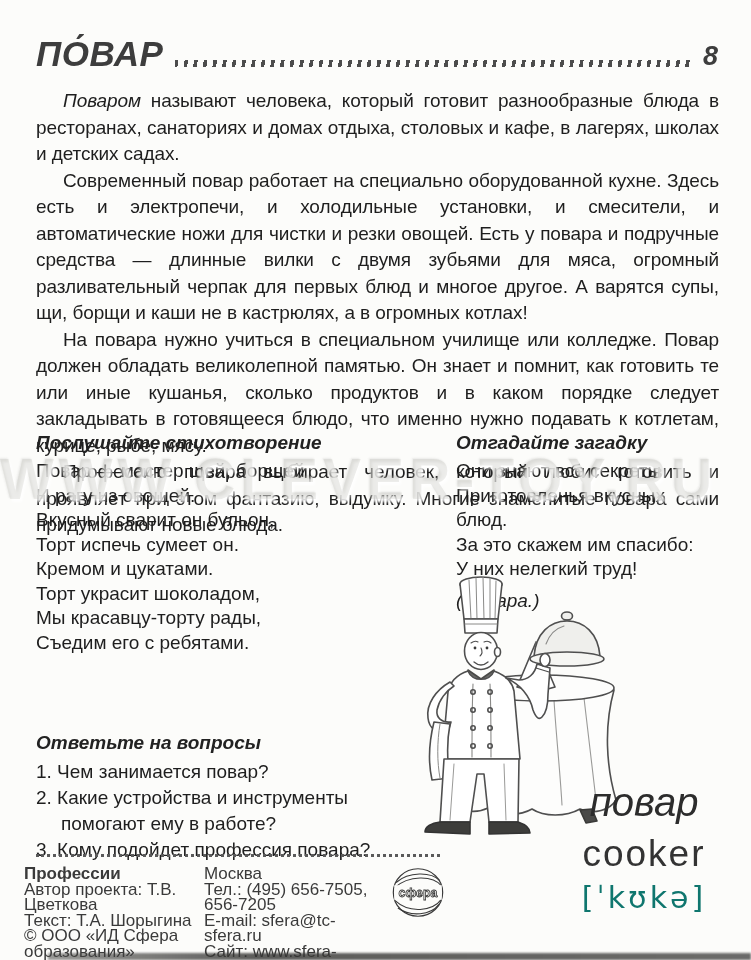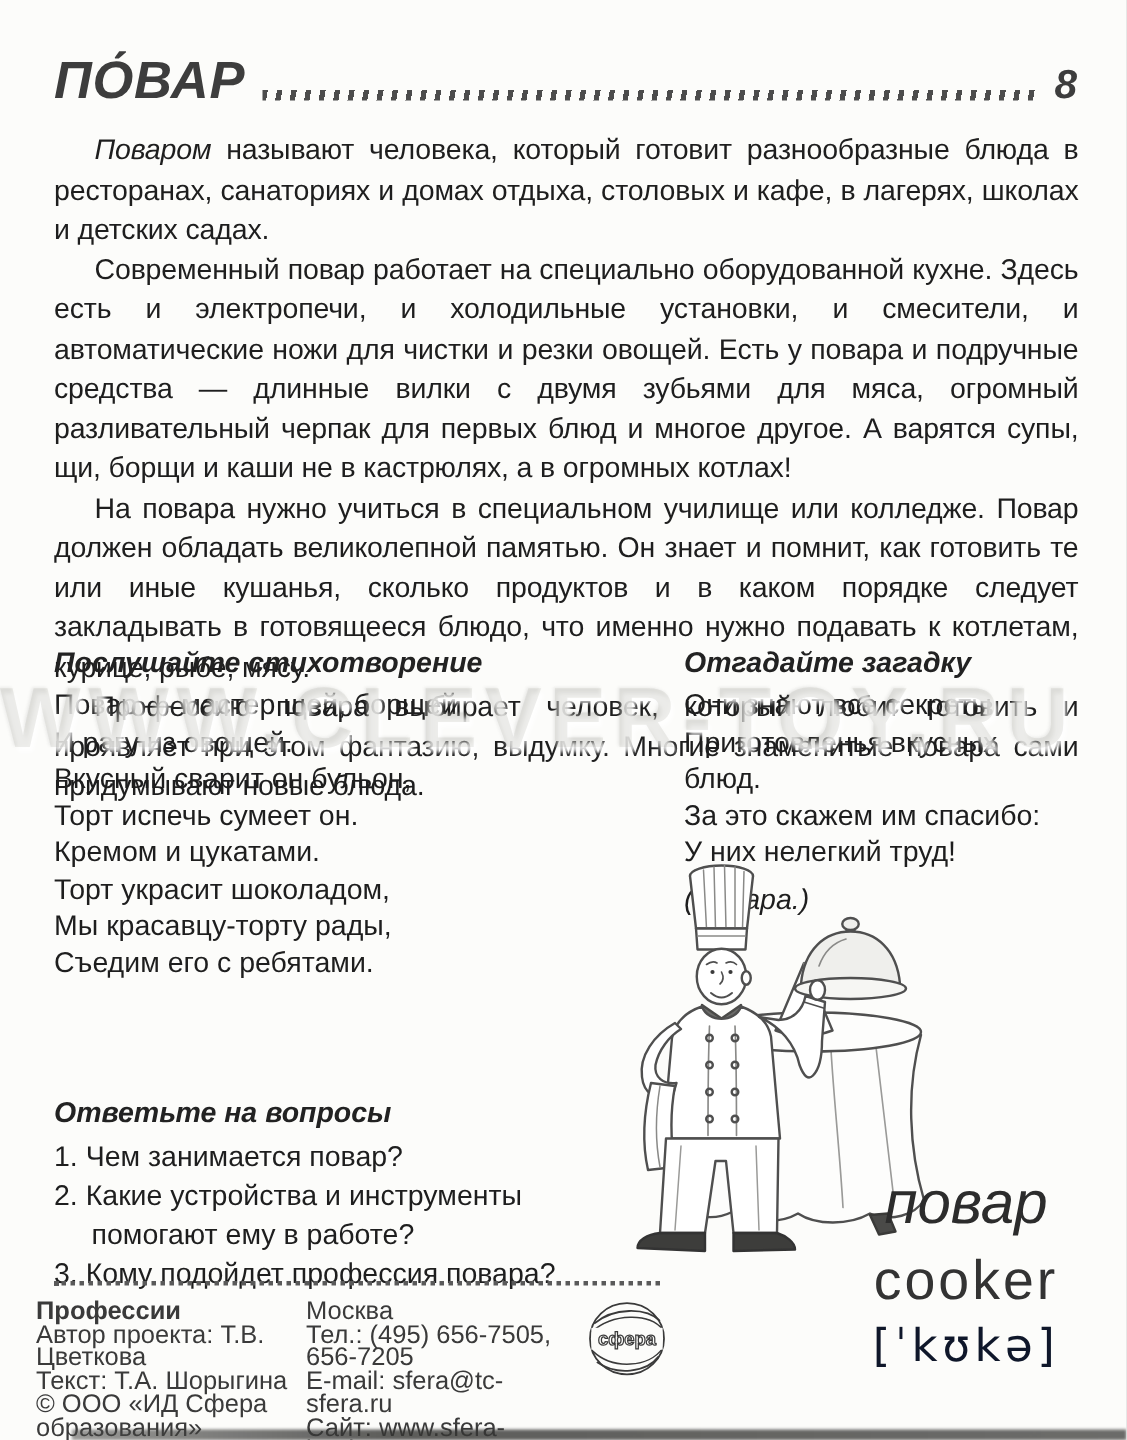--- a/index.html
+++ b/index.html
@@ -48,21 +48,21 @@
   .questions{position:absolute;top:732px;left:36px;width:368px;}
   .question-line{
     font-size:19px;line-height:26px;padding-left:25px;text-indent:-25px;
   }
   
   .chef-fig{position:absolute;left:384px;top:572px;width:248px;height:284px;margin:0;}
   
   .vocab{position:absolute;top:780px;right:14px;width:186px;text-align:center;color:#2c2c2c;}
   .vocab-ru{font-family:Liberation Sans, sans-serif;font-style:italic;font-size:40px;line-height:1.1;}
   .vocab-en{font-size:37px;letter-spacing:2px;margin-top:9px;color:#333;}
-  .vocab-ipa{font-family:"DejaVu Sans",sans-serif;font-size:30px;letter-spacing:3px;margin-top:5px;color:#0f172a;}
+  .vocab-ipa{font-family:"DejaVu Sans",sans-serif;font-size:30px;letter-spacing:3px;margin-top:5px;color:#0f766e;}
   
   .footer-rule{position:absolute;left:36px;top:854px;width:404px;border-top:3px dotted #5a5a5a;}
   .footer{position:absolute;left:24px;top:866px;width:420px;display:flex;font-size:17px;line-height:15.5px;color:#3a3a3a;}
   .footer .fcol1{width:180px;}
   .footer .fcol2{width:175px;}
   .footer .bold{font-weight:bold;}
   .logo{position:absolute;left:390px;top:866px;width:56px;height:53px;}
   
   .scan-edge{
     position:absolute;bottom:0;left:48px;right:0;height:7px;

